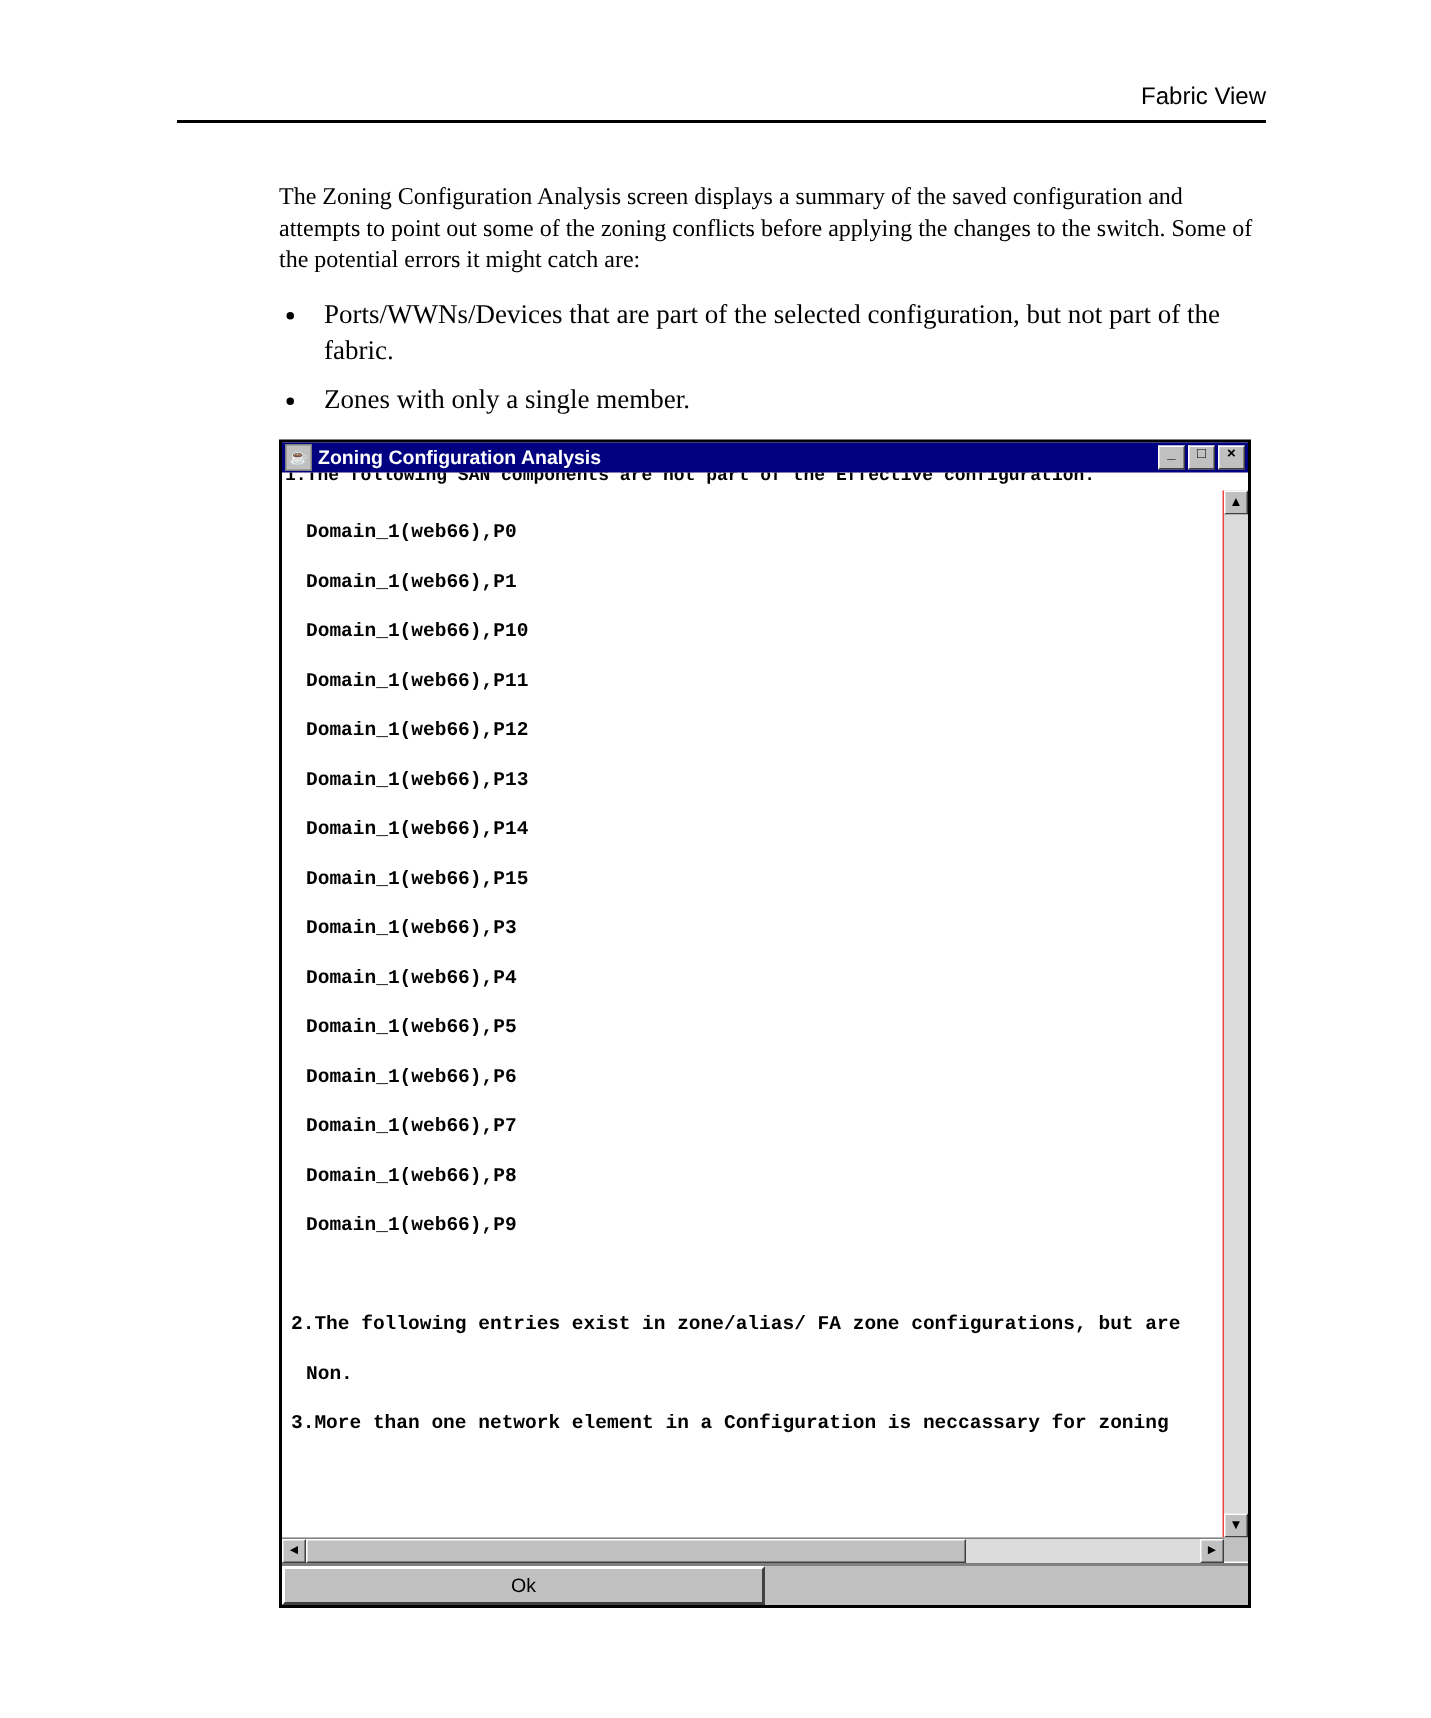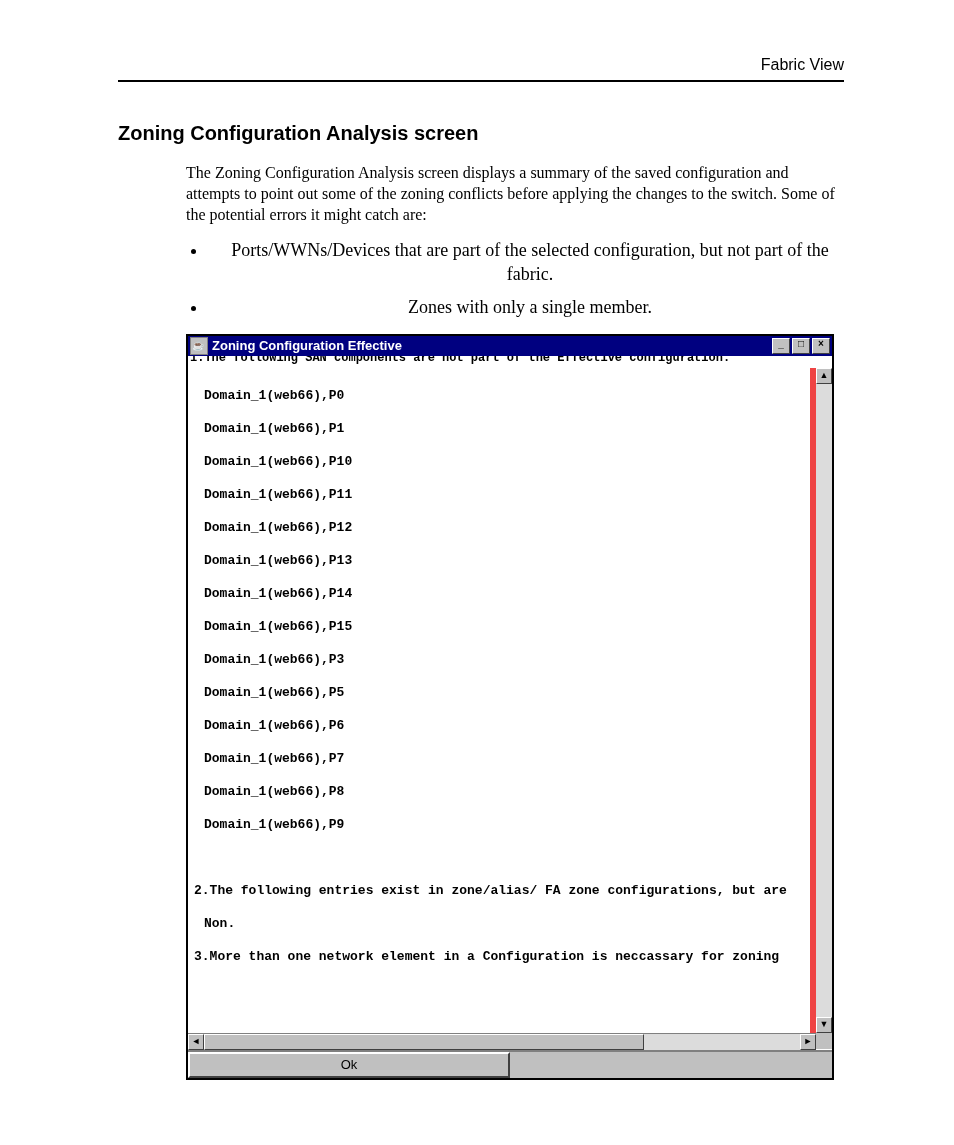--- a/index.html
+++ b/index.html
@@ -42,21 +42,20 @@
   }
   ul.bullets {
     margin: 0 0 14px 0;
     padding-left: 22px;
   }
   ul.bullets li {
     font-size: 18px;
     line-height: 1.3;
     margin-bottom: 10px;
     padding-left: 8px;
-    text-align: center;
   }
   
   .win {
     border: 2px solid #000;
     width: 648px;
     box-sizing: border-box;
     font-family: "MS Sans Serif", Tahoma, Arial, sans-serif;
   }
   .titlebar {
     background: #000080;
@@ -101,21 +100,21 @@
     background: #fff;
   }
   .content-pane {
     flex: 1;
     font-family: "Courier New", monospace;
     font-size: 13px;
     font-weight: bold;
     padding: 4px 0 4px 6px;
     white-space: pre;
     overflow: hidden;
-    border-right: 6px solid #ef4444;
+    border-right: 1px solid #ef4444;
     box-sizing: border-box;
   }
   .content-line { line-height: 18px; }
   .content-line.indent { padding-left: 10px; }
   .cut-line {
     height: 12px;
     font-family: "Courier New", monospace;
     font-size: 12px;
     font-weight: bold;
     overflow: hidden;
@@ -188,55 +187,55 @@
     box-sizing:border-box;
   }
 </style>
 </head>
 <body>
 
 <div class="page">
   <div class="header">Fabric View</div>
   <hr class="hr-top">
 
-  <h2 class="section-title">Zoning Configuration Analysis screen</h2>
 
   <div class="body-indent">
     <p class="body-text">The Zoning Configuration Analysis screen displays a summary of the saved configuration and attempts to point out some of the zoning conflicts before applying the changes to the switch. Some of the potential errors it might catch are:</p>
 
     <ul class="bullets">
       <li>Ports/WWNs/Devices that are part of the selected configuration, but not part of the fabric.</li>
       <li>Zones with only a single member.</li>
     </ul>
 
 
     <div class="win">
       <div class="titlebar">
         <span class="java-icon">☕</span>
-        <span class="title-text">Zoning Configuration Effective</span>
+        <span class="title-text">Zoning Configuration Analysis</span>
         <span class="winbtns">
           <span class="winbtn">_</span>
           <span class="winbtn">□</span>
           <span class="winbtn">×</span>
         </span>
       </div>
 
       <div class="cut-line">1.The following SAN components are not part of the Effective configuration.</div>
 
       <div class="client">
         <div class="content-pane">
 <div class="content-line indent">Domain_1(web66),P0</div>
 <div class="content-line indent">Domain_1(web66),P1</div>
 <div class="content-line indent">Domain_1(web66),P10</div>
 <div class="content-line indent">Domain_1(web66),P11</div>
 <div class="content-line indent">Domain_1(web66),P12</div>
 <div class="content-line indent">Domain_1(web66),P13</div>
 <div class="content-line indent">Domain_1(web66),P14</div>
 <div class="content-line indent">Domain_1(web66),P15</div>
 <div class="content-line indent">Domain_1(web66),P3</div>
+<div class="content-line indent">Domain_1(web66),P4</div>
 <div class="content-line indent">Domain_1(web66),P5</div>
 <div class="content-line indent">Domain_1(web66),P6</div>
 <div class="content-line indent">Domain_1(web66),P7</div>
 <div class="content-line indent">Domain_1(web66),P8</div>
 <div class="content-line indent">Domain_1(web66),P9</div>
 <div class="content-line">&nbsp;</div>
 <div class="content-line">2.The following entries exist in zone/alias/ FA zone configurations, but are</div>
 <div class="content-line indent">Non.</div>
 <div class="content-line">3.More than one network element in a Configuration is neccassary for zoning</div>
 <div class="content-line">&nbsp;</div>

